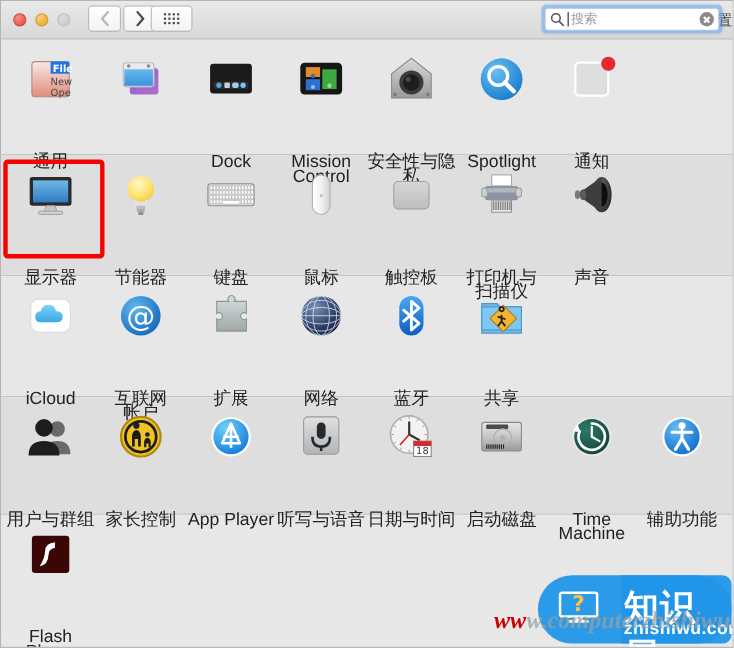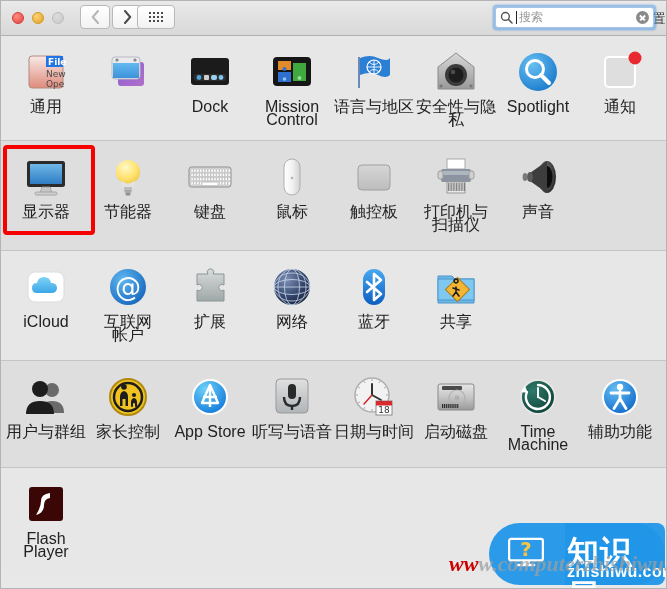--- a/index.html
+++ b/index.html
@@ -144,20 +144,21 @@
   .row.last { border-bottom: none; }
 
   .cell {
     width: 82px;
     padding-top: 12px;
     display: flex;
     flex-direction: column;
     align-items: center;
     position: relative;
     box-sizing: border-box;
+    gap: 41px;
   }
   .iconbox {
     width: 48px; height: 48px;
     display: flex; align-items: center; justify-content: center;
     position: relative;
   }
   .lbl {
     margin-top: 4px;
     font-size: 16px;
     color: #222;
@@ -346,31 +347,20 @@
       <rect x="10" y="13" width="13" height="9" fill="#e08a2a"></rect>
       <circle cx="16.5" cy="21" r="2" fill="#2f6fd0"></circle>
       <rect x="10" y="24" width="13" height="10" fill="#2f6fd0"></rect>
       <circle cx="16.5" cy="31" r="1.8" fill="#8fc4f0"></circle>
       <rect x="25" y="15" width="13" height="18" fill="#3fa83f"></rect>
       <circle cx="31.5" cy="30" r="2" fill="#8fe08f"></circle>
             </svg>
           </div>
           <div class="lbl">Mission
 Control</div>
-        </div>
-        <div class="cell">
-          <div class="iconbox">
-            <svg width="48" height="48" viewBox="0 0 48 48">
-              <rect x="8" y="9" width="2" height="31" fill="#6a8ab5"></rect>
-      <path d="M10 10 q10 -4 18 0 q10 4 12 0 v17 q-4 4 -12 0 q-8 -4 -18 0 z" fill="#2b7fd4"></path>
-      <circle cx="24" cy="19" r="7" fill="none" stroke="#fff" stroke-width="1.2"></circle>
-      <path d="M17 19 h14 M24 12 v14 M19 14 q5 5 10 0 M19 24 q5 -5 10 0" stroke="#fff" stroke-width=".9" fill="none"></path>
-            </svg>
-          </div>
-          <div class="lbl">语言与地区</div>
         </div>
         <div class="cell">
           <div class="iconbox">
             <svg width="48" height="48" viewBox="0 0 48 48">
               <defs>
                 <linearGradient id="hg" x1="0" y1="0" x2="0" y2="1">
         <stop offset="0" stop-color="#d8d8d8"></stop>
                   <stop offset="1" stop-color="#9a9a9a"></stop>
                 </linearGradient>
               </defs>
@@ -720,21 +710,21 @@
                   <stop offset="1" stop-color="#0a73d8"></stop>
                 </radialGradient>
               </defs>
       <circle cx="24" cy="24" r="18" fill="#ffffff"></circle>
       <circle cx="24" cy="24" r="16" fill="url(#as)"></circle>
       <path d="M24 12 l8 18 h-16 z" fill="none" stroke="#fff" stroke-width="2.4" stroke-linejoin="round"></path>
       <line x1="17" y1="24" x2="31" y2="24" stroke="#fff" stroke-width="2.4"></line>
       <line x1="24" y1="12" x2="24" y2="34" stroke="#fff" stroke-width="2.4"></line>
             </svg>
           </div>
-          <div class="lbl">App Store</div>
+          <div class="lbl">App Player</div>
         </div>
         <div class="cell">
           <div class="iconbox">
             <svg width="48" height="48" viewBox="0 0 48 48">
               <defs>
                 <linearGradient id="mi" x1="0" y1="0" x2="0" y2="1">
         <stop offset="0" stop-color="#e0e0e0"></stop>
                   <stop offset="1" stop-color="#b0b5b8"></stop>
                 </linearGradient>
               </defs>

